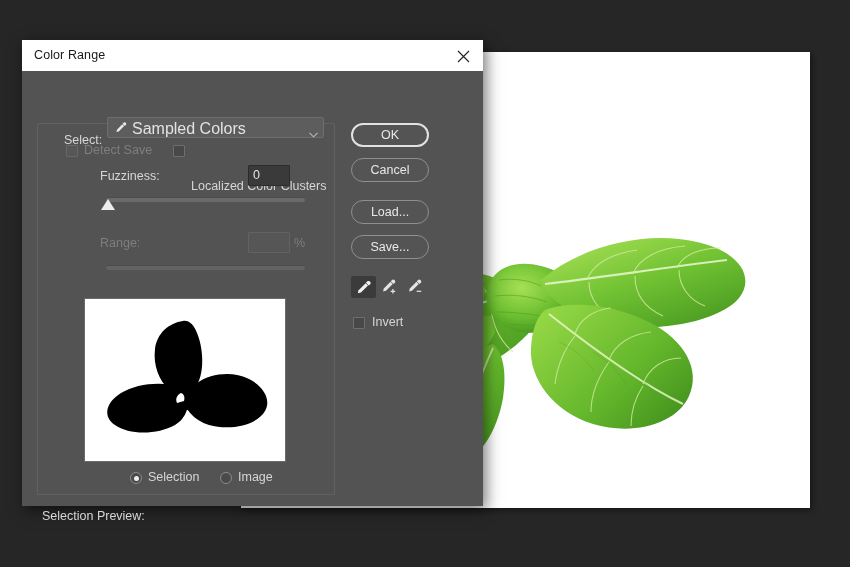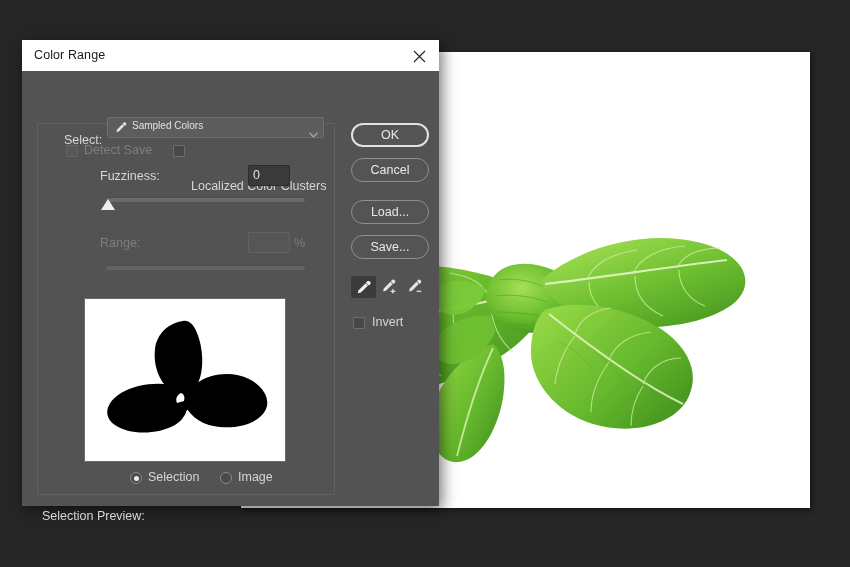--- a/index.html
+++ b/index.html
@@ -20,21 +20,21 @@
     background:#ffffff;
     box-shadow:2px 2px 6px rgba(0,0,0,.45);
     overflow:hidden;
   }
   #mint-photo{
     position:absolute;left:0;top:0;width:569px;height:456px;
   }
 
   
   #color-range-dialog{
-    position:absolute;left:22px;top:40px;width:417px;height:466px;
+    position:absolute;left:22px;top:40px;width:461px;height:466px;
     background:#535353;
     box-shadow:3px 4px 14px rgba(0,0,0,.55);
   }
   #dialog-titlebar{
     height:31px;background:#ffffff;position:relative;
   }
   #dialog-title{
     position:absolute;left:12px;top:8px;
     font-size:12.5px;color:#1a1a1a;letter-spacing:.1px;
   }
@@ -62,21 +62,21 @@
   #select-label{left:42px;top:50px;margin-top:12px;}
   #select-dropdown{
     position:absolute;left:85px;top:46px;width:215px;height:19px;
     background:#5d5d5d;border:1px solid #6e6e6e;border-radius:2px;
     cursor:pointer;
   }
   #select-dropdown .dd-eyedropper{
     position:absolute;left:6px;top:2px;
   }
   #select-value{
-    position:absolute;left:24px;top:2px;font-size:10px;color:#e2e2e2;
+    position:absolute;left:24px;top:2px;font-size:16px;color:#e2e2e2;
     white-space:nowrap;
   }
   #select-dropdown .dd-arrow{
     position:absolute;right:5px;top:6px;
   }
 
   
   .cbox{
     position:absolute;width:12px;height:12px;
     background:#484848;border:1px solid #6e6e6e;border-radius:1px;

